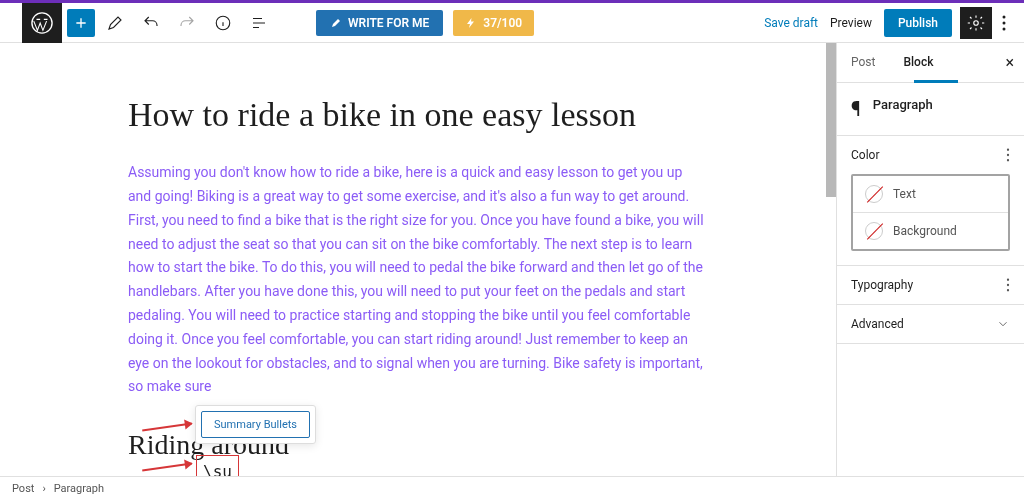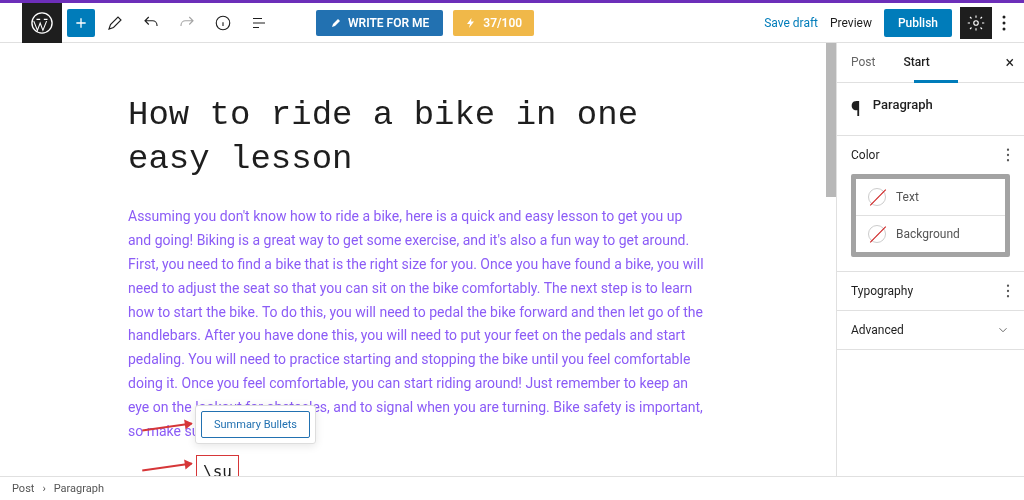--- a/index.html
+++ b/index.html
@@ -15,21 +15,21 @@
 .spacer { flex: 1; }
 .save-link { color: #007cba; font-size: 12px; margin-right: 12px; cursor: pointer; }
 .preview-link { color: #1e1e1e; font-size: 12px; margin-right: 12px; cursor: pointer; }
 .publish-btn { background: #007cba; color: #fff; padding: 7px 14px; border-radius: 2px; font-size: 12px; font-weight: 500; cursor: pointer; }
 .settings-btn { background: #1e1e1e; color: #fff; width: 32px; height: 32px; display: flex; align-items: center; justify-content: center; margin-left: 8px; cursor: pointer; }
 .more-btn { width: 24px; height: 32px; display: flex; align-items: center; justify-content: center; cursor: pointer; }
 .main-area { display: flex; height: 440px; }
 .editor { flex: 1; overflow-y: auto; position: relative; }
 .editor-scroll { position: absolute; right: 0; top: 0; width: 10px; height: 35%; background: #b8b8b8; border-radius: 0; }
 .editor-content { max-width: 620px; margin: 50px auto 0 auto; padding: 0 20px; position: relative; }
-.post-title { font-family: Liberation Mono, monospace; font-size: 34px; font-weight: 400; line-height: 1.3; margin-bottom: 24px; }
+.post-title { font-family: Liberation Serif, serif; font-size: 34px; font-weight: 400; line-height: 1.3; margin-bottom: 24px; }
 .post-body { font-size: 14px; line-height: 1.7; color: #8b5cf6; }
 .h2 { font-family: Georgia, serif; font-size: 28px; font-weight: 400; margin-top: 30px; }
 .popup { position: absolute; left: 195px; top: 362px; background: #fff; border: 1px solid #ddd; border-radius: 3px; box-shadow: 0 2px 8px rgba(0,0,0,0.1); padding: 5px; }
 .popup-item { border: 1.5px solid #2271b1; color: #2271b1; padding: 6px 12px; font-size: 11px; border-radius: 2px; cursor: pointer; }
 .shortcode { position: absolute; left: 196px; top: 412px; border: 1.5px solid #d63638; padding: 6px 6px; font-size: 16px; font-family: monospace; }
 .arrow { position: absolute; width: 50px; height: 2px; background: #d63638; }
 .arrow::after { content: ""; position: absolute; right: -1px; top: -4px; border-left: 8px solid #d63638; border-top: 5px solid transparent; border-bottom: 5px solid transparent; }
 .arrow1 { left: 142px; top: 383px; transform: rotate(-8deg); }
 .arrow2 { left: 142px; top: 423px; transform: rotate(-8deg); }
 .sidebar { width: 188px; border-left: 1px solid #e0e0e0; background: #fff; display: flex; flex-direction: column; }
@@ -38,21 +38,21 @@
 .sidebar-tab.active { color: #1e1e1e; font-weight: 500; }
 .tab-underline { position: absolute; bottom: -1px; left: 77px; width: 44px; height: 3px; background: #007cba; }
 .tab-close { margin-left: auto; padding: 10px; cursor: pointer; font-size: 16px; }
 .block-info { padding: 14px; display: flex; gap: 12px; border-bottom: 1px solid #e0e0e0; }
 .block-icon { font-size: 20px; }
 .block-meta h4 { font-size: 13px; font-weight: 500; margin-bottom: 4px; }
 .block-meta p { font-size: 11px; color: #666; line-height: 1.4; }
 .panel { border-bottom: 1px solid #e0e0e0; }
 .panel-head { padding: 12px 14px; display: flex; justify-content: space-between; align-items: center; font-size: 12px; cursor: pointer; }
 .panel-body { padding: 0 14px 14px 14px; }
-.color-row { border: 5px solid #a3a3a3; border-radius: 2px; }
+.color-row { border: 2px solid #a3a3a3; border-radius: 2px; }
 .color-item { display: flex; align-items: center; gap: 10px; padding: 9px 12px; font-size: 12px; color: #555; cursor: pointer; }
 .color-item + .color-item { border-top: 1px solid #e0e0e0; }
 .color-swatch { width: 18px; height: 18px; border-radius: 50%; border: 1px solid #ccc; position: relative; background: #fff; }
 .color-swatch::after { content: ""; position: absolute; width: 22px; height: 1px; background: #cc1818; top: 8px; left: -2px; transform: rotate(-45deg); }
 .typo-row { display: flex; justify-content: space-between; font-size: 12px; color: #666; margin-bottom: 8px; }
 .size-btns { display: flex; border: 1px solid #ddd; border-radius: 2px; }
 .size-btn { flex: 1; text-align: center; padding: 8px 0; font-size: 11px; cursor: pointer; color: #666; }
 .size-btn + .size-btn { border-left: 1px solid #eee; }
 .breadcrumb { position: absolute; bottom: 0; left: 0; right: 0; height: 24px; border-top: 1px solid #e0e0e0; background: #fff; display: flex; align-items: center; padding: 0 12px; font-size: 11px; color: #555; gap: 8px; }
 svg { display: block; }
@@ -145,21 +145,21 @@
       <div class="popup-item">Summary Bullets</div>
     </div>
     <div class="shortcode">\su</div>
     <div class="arrow arrow1"></div>
     <div class="arrow arrow2"></div>
   </div>
 
   <div class="sidebar">
     <div class="sidebar-tabs">
       <div class="sidebar-tab">Post</div>
-      <div class="sidebar-tab active">Start</div>
+      <div class="sidebar-tab active">Block</div>
       <div class="tab-underline"></div>
       <div class="tab-close">×</div>
     </div>
     <div class="block-info">
       <div class="block-icon">¶</div>
       <div class="block-meta">
         <h4>Paragraph</h4>
       </div>
     </div>
     <div class="panel">

